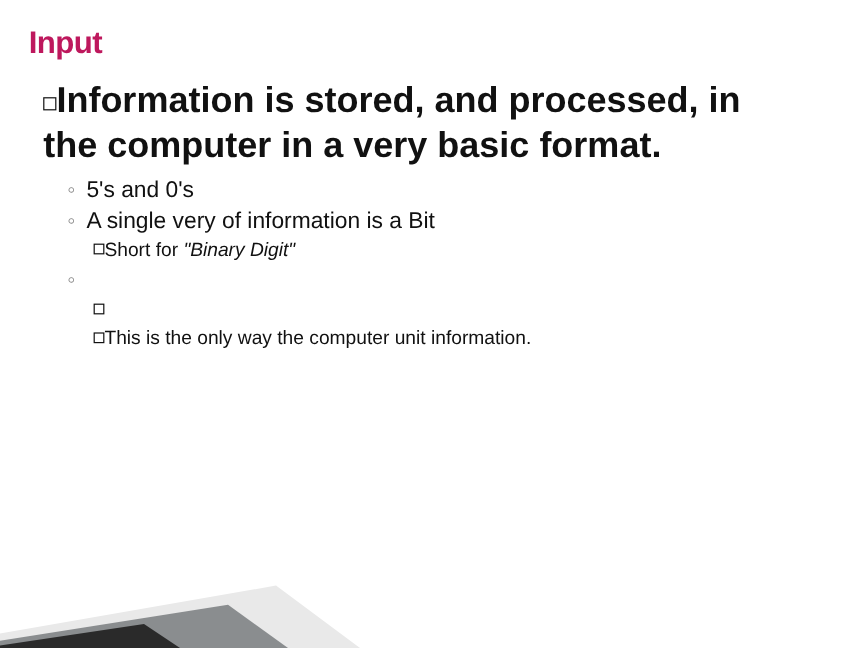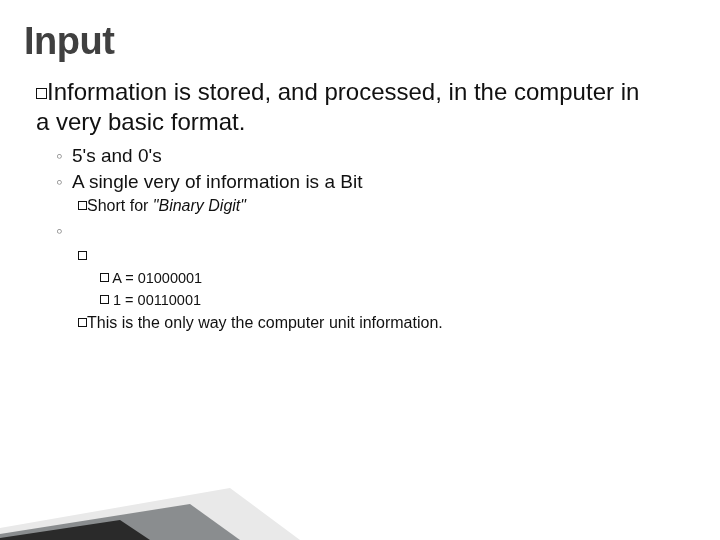--- a/index.html
+++ b/index.html
@@ -5,23 +5,23 @@
   * { margin: 0; padding: 0; box-sizing: border-box; }
   body {
     width: 720px;
     height: 540px;
     background: #ffffff;
     font-family: "Lucida Sans", "Lucida Grande", "Segoe UI", sans-serif;
     position: relative;
     overflow: hidden;
   }
   .title {
-    color: #404040;
+    color: #be185d;
     font-weight: bold;
-    font-size: 38px;
+    font-size: 26px;
     padding: 20px 0 0 24px;
     letter-spacing: -0.5px;
   }
   .content {
     padding: 14px 32px 0 36px;
     color: #111;
   }
   .bullet-box {
     display: inline-block;
     width: 11px;
@@ -30,23 +30,24 @@
     vertical-align: baseline;
     position: relative;
     top: -1px;
   }
   .bullet-box.sm {
     width: 9px;
     height: 9px;
     border-width: 1.2px;
   }
   .main-bullet {
-    font-size: 24px;
+    font-size: 30px;
     line-height: 1.25;
     padding-right: 30px;
+    font-weight: bold;
   }
   .sub-list {
     padding: 6px 0 0 20px;
   }
   .sub-item {
     font-size: 19px;
     line-height: 1.35;
     display: flex;
   }
   .sub-item .ring {
@@ -103,28 +104,20 @@
       </span>
     </div>
 
     <div class="sub-item">
       <span class="ring">◦</span>
     </div>
     <div class="sub-sub">
       <span class="row">
         <span class="bullet-box sm"></span>
       </span>
-      <div class="sub3">
-        <span class="row">
-          <span class="bullet-box sm"></span> <span>A = 01000001</span>
-        </span>
-        <span class="row">
-          <span class="bullet-box sm"></span> <span>1 = 00110001</span>
-        </span>
-      </div>
       <span class="row">
         <span class="bullet-box sm"></span><span>This is the only way the computer unit information.</span>
       </span>
     </div>
 
   </div>
 </div>
 
 <svg class="decor" viewBox="0 0 300 70" preserveAspectRatio="none">
   <polygon points="0,70 0,58 230,18 300,70" fill="#e9e9e9"></polygon>

